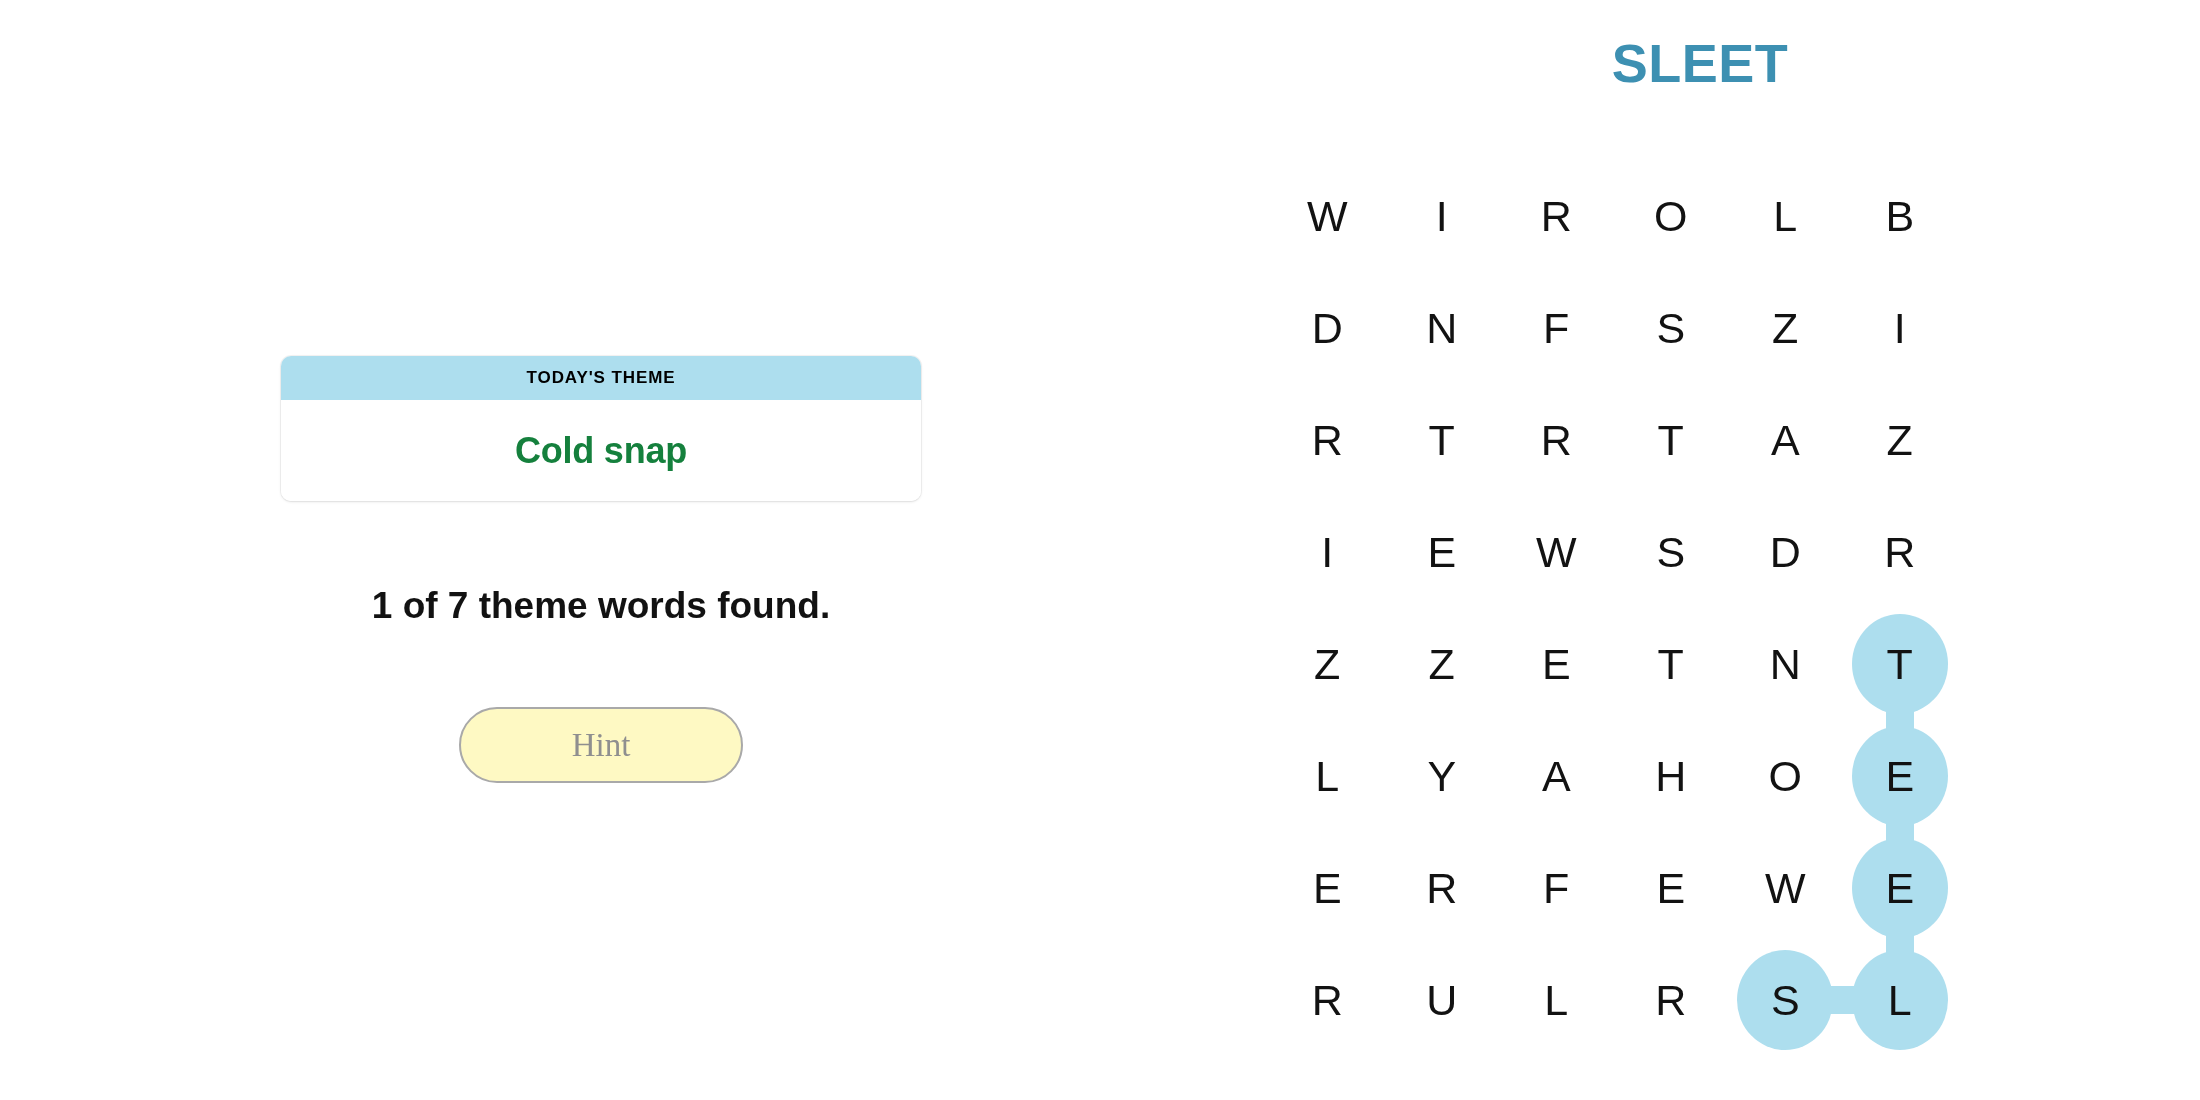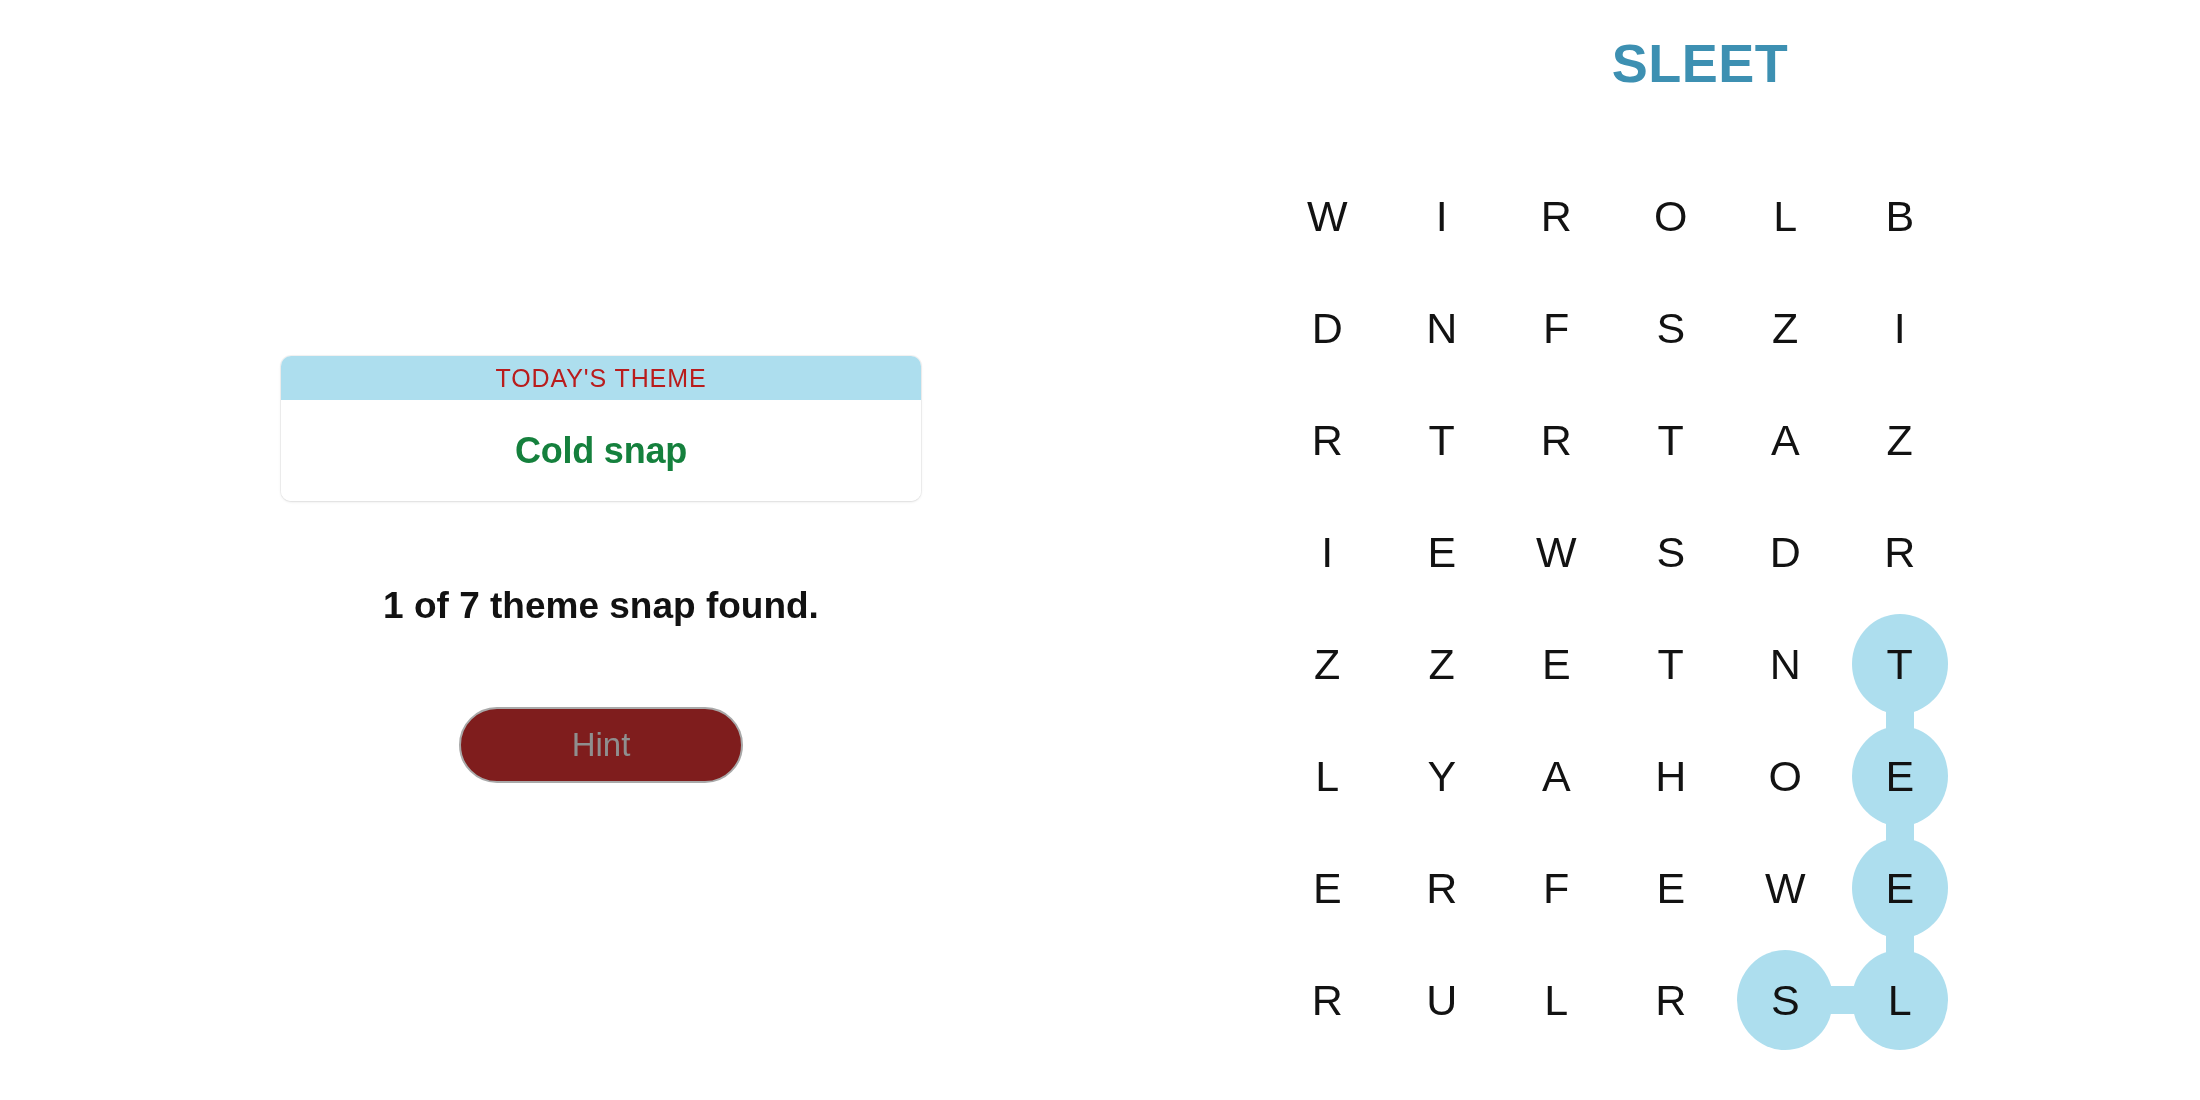--- a/index.html
+++ b/index.html
@@ -41,24 +41,24 @@
     overflow: hidden;
   }
   .theme-card-header {
     background: #addeee;
     height: 44px;
     display: flex;
     align-items: center;
     justify-content: center;
   }
   .theme-card-header-label {
-    font-size: 25px;
-    font-weight: 400;
+    font-size: 17px;
+    font-weight: 700;
     letter-spacing: 0.9px;
-    color: #b91c1c;
+    color: #000000;
   }
   .theme-card-body {
     height: 101px;
     display: flex;
     align-items: center;
     justify-content: center;
     background: #ffffff;
   }
   .theme-card-body-text {
     font-size: 36px;
@@ -81,24 +81,24 @@
   .progress-line .txt { font-weight: 700; }
 
   .hint-button {
     position: absolute;
     left: 459px;
     top: 707px;
     width: 284px;
     height: 76px;
     border-radius: 38px;
     border: 2px solid #a9a9a9;
-    background: #7f1d1d;
+    background: #fef9c3;
     color: #8f8f8f;
     font-size: 33px;
-    font-family: Liberation Sans, sans-serif;
+    font-family: Liberation Serif, serif;
     cursor: pointer;
     padding: 0;
     display: flex;
     align-items: center;
     justify-content: center;
   }
 
   
   .right-panel {
     position: absolute;
@@ -174,21 +174,21 @@
     <div class="theme-card">
       <div class="theme-card-header">
         <span class="theme-card-header-label">TODAY'S THEME</span>
       </div>
       <div class="theme-card-body">
         <span class="theme-card-body-text">Cold snap</span>
       </div>
     </div>
 
     <div class="progress-line">
-      <span class="num">1</span><span class="txt"> of </span><span class="num">7</span><span class="txt"> theme snap found.</span>
+      <span class="num">1</span><span class="txt"> of </span><span class="num">7</span><span class="txt"> theme words found.</span>
     </div>
 
     <button class="hint-button">Hint</button>
 
   </div>
 
   <div class="right-panel">
 
     <div class="found-word-title">SLEET</div>
 

